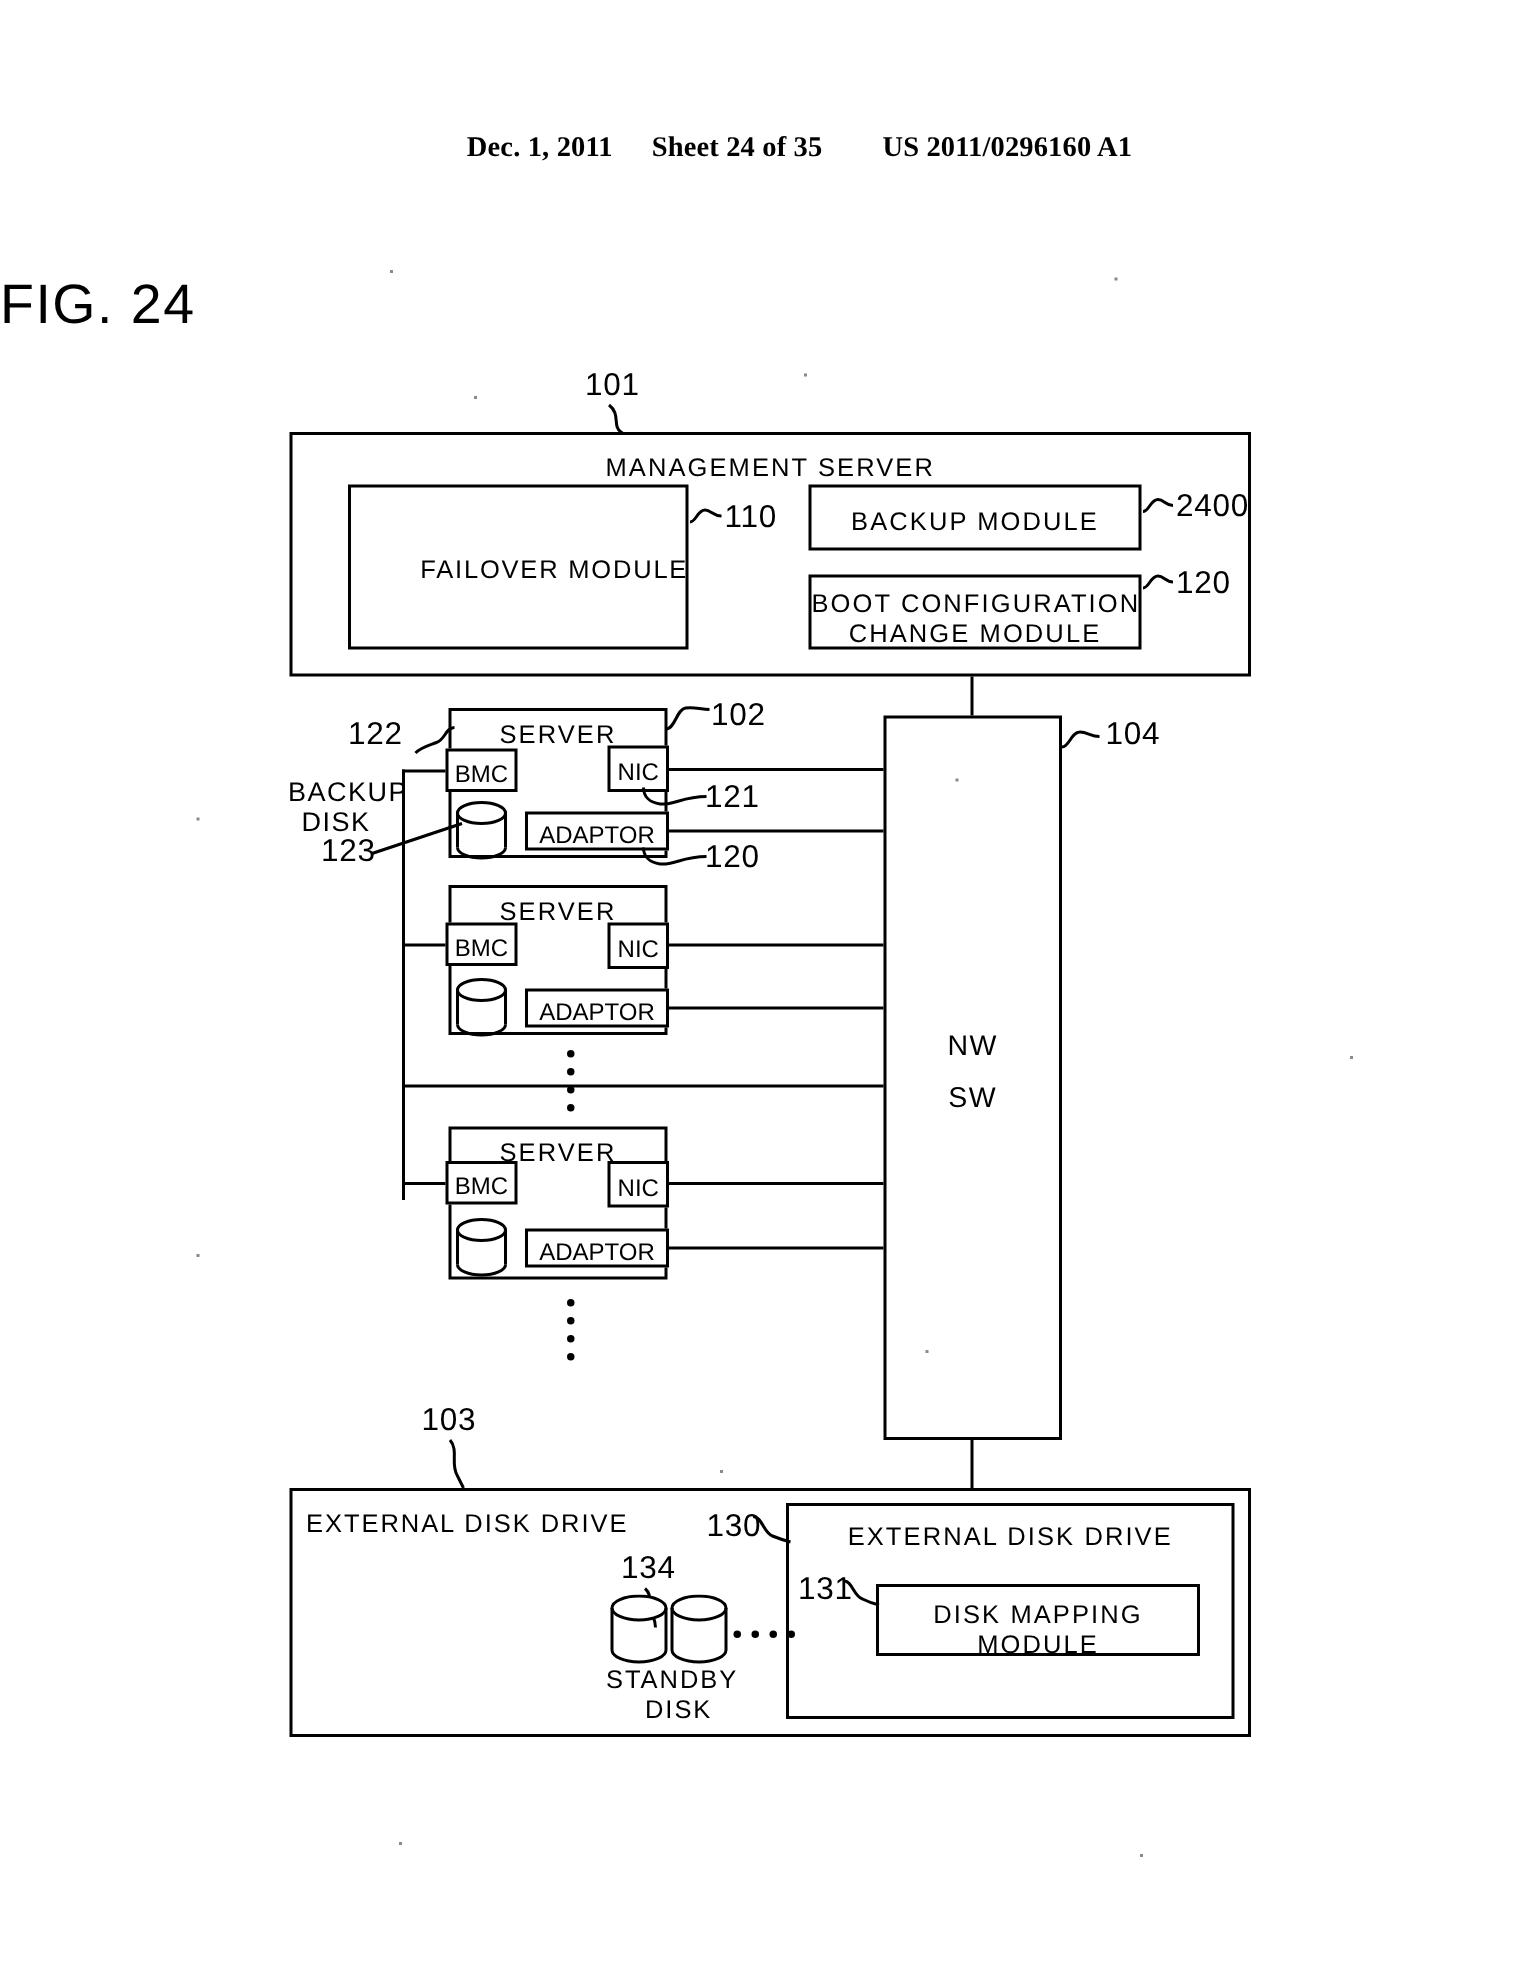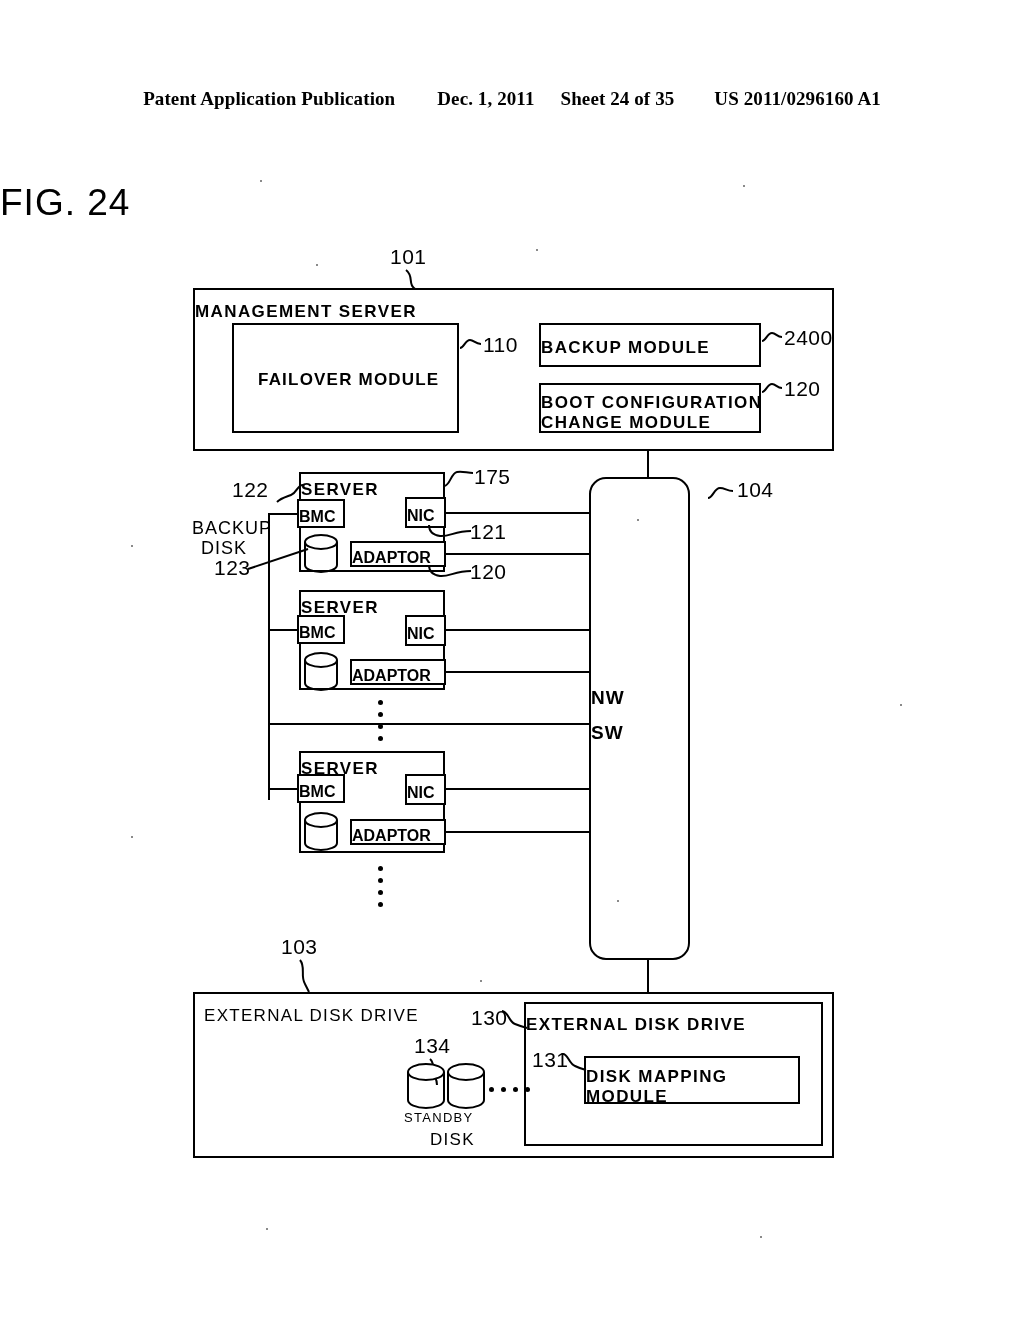--- a/index.html
+++ b/index.html
@@ -61,26 +61,25 @@
   }
   .ref {
     position: absolute;
     font-size: 21px;
     letter-spacing: 0.5px;
     white-space: nowrap;
   }
   .ctr-text {
     position: absolute;
     width: 100%;
-    text-align: left;
+    text-align: center;
     font-size: 17px;
     letter-spacing: 1.4px;
     line-height: 21px;
     white-space: nowrap;
-    font-weight: bold;
   }
 
   
   .hline { position: absolute; background: #000; height: 2px; }
   .vline { position: absolute; background: #000; width: 2px; }
 
   
   .cyl { position: absolute; }
   .cyl svg { display: block; }
 
@@ -94,21 +93,20 @@
   .leader { position: absolute; }
   .leader svg { display: block; overflow: visible; }
 
   
   .speck { position: absolute; width: 2px; height: 2px; background: #8a8a8a; }
 </style>
 </head>
 <body>
 
 <div id="pub-header">
-  <span>Patent Application Publication</span>
   <span class="hdr-gap-1"></span>
   <span>Dec. 1, 2011</span>
   <span class="hdr-gap-2"></span>
   <span>Sheet 24 of 35</span>
   <span class="hdr-gap-3"></span>
   <span>US 2011/0296160 A1</span>
 </div>
 
 <div id="fig-title">FIG. 24</div>
 
@@ -149,21 +147,21 @@
 </div>
 <div class="leader" style="left:761px; top:378px;">
   <svg width="24" height="18" viewBox="0 0 24 18">
     <path d="M1,14 C5,14 6,6 11,6 C15,6 16,10 21,10" fill="none" stroke="#000" stroke-width="2"></path>
   </svg>
 </div>
 <div class="ref" style="left:784px; top:377px;">120</div>
 
 <div class="vline" style="left:647px; top:451px; height:28px;"></div>
 
-<div class="box" style="left:589px; top:477px; width:101px; height:483px;border-radius:17px;">
+<div class="box" style="left:589px; top:477px; width:119px; height:483px;">
   <div class="ctr-text" style="top:208px; font-size:19px; letter-spacing:1px;">NW</div>
   <div class="ctr-text" style="top:243px; font-size:19px; letter-spacing:1px;">SW</div>
 </div>
 <div class="leader" style="left:707px; top:482px;">
   <svg width="28" height="20" viewBox="0 0 28 20">
     <path d="M1,16 C6,16 7,6 13,6 C18,6 20,9 26,9" fill="none" stroke="#000" stroke-width="2"></path>
   </svg>
 </div>
 <div class="ref" style="left:737px; top:478px;">104</div>
 
@@ -202,21 +200,21 @@
 <div class="leader" style="left:275px; top:483px;">
   <svg width="30" height="24" viewBox="0 0 30 24">
     <path d="M28,2 C22,2 22,10 16,12 C11,14 6,15 2,19" fill="none" stroke="#000" stroke-width="2"></path>
   </svg>
 </div>
 <div class="leader" style="left:443px; top:467px;">
   <svg width="32" height="22" viewBox="0 0 32 22">
     <path d="M1,19 C7,19 8,6 14,5 C20,4 24,6 30,6" fill="none" stroke="#000" stroke-width="2"></path>
   </svg>
 </div>
-<div class="ref" style="left:474px; top:465px;">175</div>
+<div class="ref" style="left:474px; top:465px;">102</div>
 
 <div class="leader" style="left:427px; top:523px;">
   <svg width="46" height="22" viewBox="0 0 46 22">
     <path d="M2,2 C2,8 6,12 13,13 C22,14 28,8 44,8" fill="none" stroke="#000" stroke-width="2"></path>
   </svg>
 </div>
 <div class="ref" style="left:470px; top:520px;">121</div>
 
 <div class="leader" style="left:427px; top:563px;">
   <svg width="46" height="22" viewBox="0 0 46 22">
@@ -351,21 +349,21 @@
     <path d="M2,37 A18,8 0 0 0 38,37" fill="none" stroke="#000" stroke-width="2"></path>
   </svg>
 </div>
 <div class="hdots" style="left:489px; top:1087px;">
   <i></i>
     <i></i>
     <i></i>
     <i></i>
 </div>
 
-<div class="lbl" style="left:404px; top:1110px; font-size:13px; letter-spacing:1.3px;">STANDBY</div>
+<div class="lbl" style="left:404px; top:1110px; font-size:17px; letter-spacing:1.3px;">STANDBY</div>
 <div class="lbl" style="left:430px; top:1130px; font-size:17px; letter-spacing:1.3px;">DISK</div>
 
 <div class="speck" style="left:260px; top:180px;"></div>
 <div class="speck" style="left:743px; top:185px;"></div>
 <div class="speck" style="left:316px; top:264px;"></div>
 <div class="speck" style="left:536px; top:249px;"></div>
 <div class="speck" style="left:131px; top:545px;"></div>
 <div class="speck" style="left:637px; top:519px;"></div>
 <div class="speck" style="left:900px; top:704px;"></div>
 <div class="speck" style="left:131px; top:836px;"></div>

